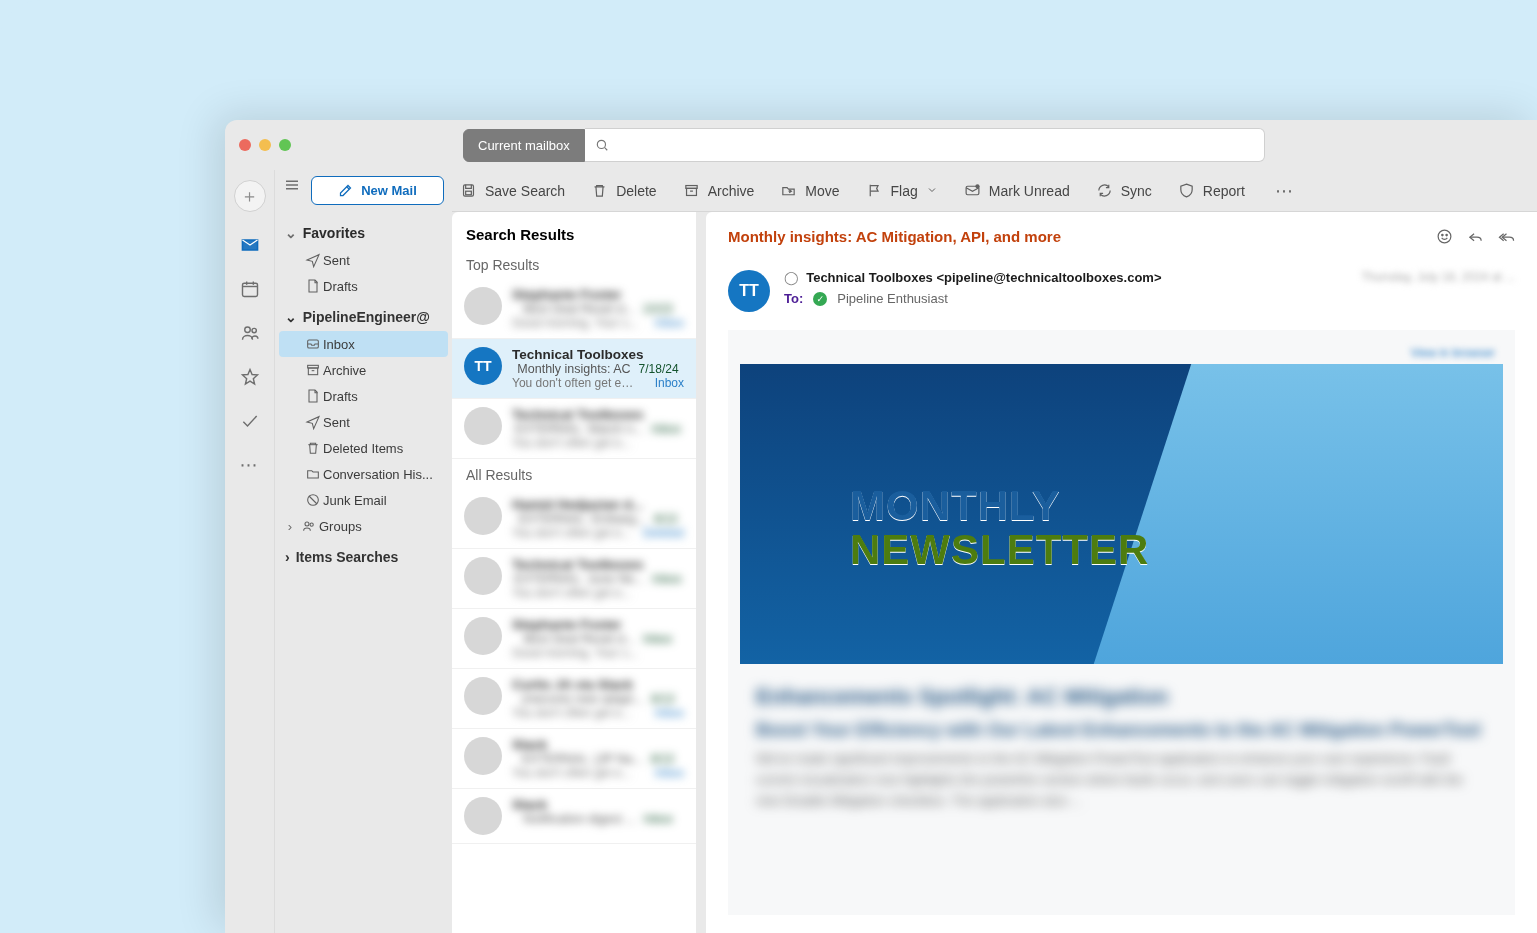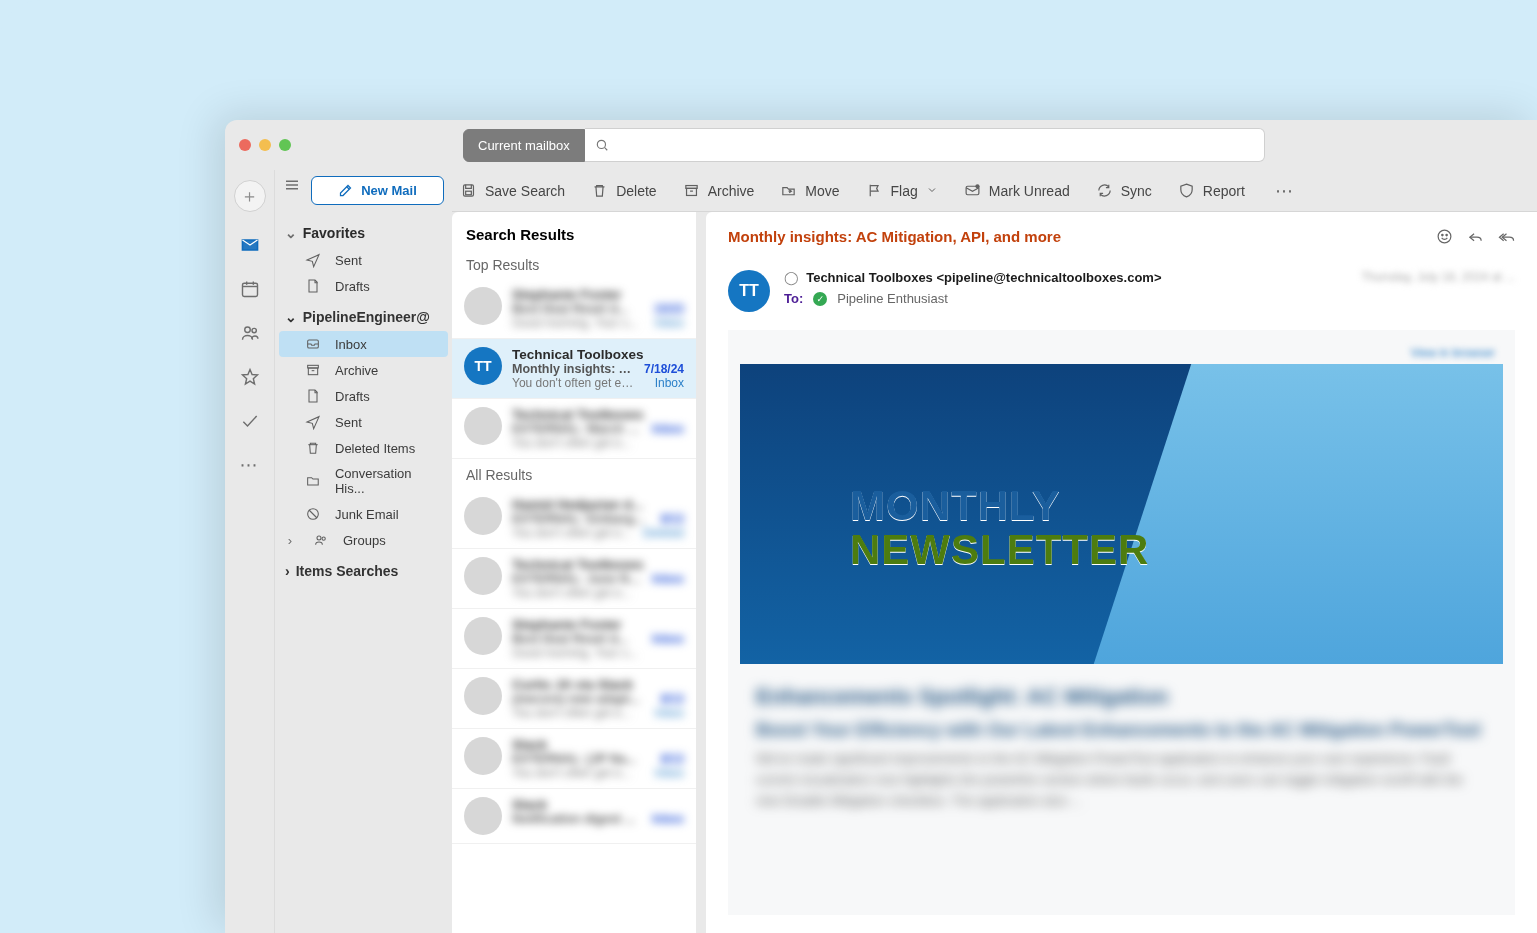--- a/index.html
+++ b/index.html
@@ -111,21 +111,21 @@
   .hamburger svg{ width:18px;height:18px;}
   .new-mail-btn {
     flex:1;
     background:#fff; border:1px solid #0f6cbd; color:#0f6cbd;
     border-radius:6px; padding:6px 10px; font-size:13px; font-weight:600;
     display:flex; align-items:center; gap:8px; justify-content:center;
   }
   .new-mail-btn svg{ width:15px; height:15px;}
   .sb-section-header { display:flex; align-items:center; gap:6px; padding:10px 8px 6px 10px; font-weight:700; font-size:14px; color:#2b2b2b; }
   .sb-section-header .caret{ color:#6e6e6e; }
-  .sb-item { display:flex; align-items:center; gap:14px; padding:5px 8px 5px 30px; color:#3b3b3b; cursor:pointer; }
+  .sb-item { display:flex; align-items:center; gap:2px; padding:5px 8px 5px 30px; color:#3b3b3b; cursor:pointer; }
   .sb-item.level1 { padding-left: 30px; }
   .sb-item.sel { background:#bfe0f4; border-radius:4px; margin:0 4px; padding-left:26px;}
   .sb-item svg{ width:16px; height:16px; color:#616161; }
   .sb-subacct { display:flex; align-items:center; gap:6px; padding:10px 8px 6px 10px; font-weight:700; font-size:14px;}
   .toolbar {
     height: 42px;
     background:#e9e9e9;
     border-bottom: 1px solid #d6d6d6;
     display:flex;
     align-items:center;
@@ -149,26 +149,26 @@
   .list-col h3 { font-size:15px; font-weight:700; padding:14px 14px 6px;}
   .sub-h { font-size:14px; color:#666; padding: 8px 14px 6px;}
   .msg-item {
     display:flex; gap:10px; padding:8px 12px; align-items:flex-start;
     border-bottom: 1px solid #f0f0f0;
   }
   .msg-item .avatar { width:38px; height:38px; border-radius:50%; background:#d7d7d7; flex-shrink:0; display:flex; align-items:center; justify-content:center; color:#fff; font-weight:700; font-size:14px;}
   .msg-item.blur .lines { filter: blur(4px); }
   .msg-item .lines { flex:1; min-width:0; }
   .msg-item .line1 { font-size:13.5px; font-weight:700; color:#2b2b2b; white-space:nowrap; overflow:hidden; text-overflow:ellipsis;}
-  .msg-item .line2 { font-size:12.5px; color:#555; display:flex; justify-content:space-between; gap:8px;font-weight:bold;}
+  .msg-item .line2 { font-size:12.5px; color:#555; display:flex; justify-content:center; gap:8px;}
   .msg-item .line2 .subj { white-space:nowrap; overflow:hidden; text-overflow:ellipsis;}
   .msg-item .line3 { font-size:12px; color:#777; display:flex; justify-content:space-between; gap:8px;}
   .msg-item.selected { background:#dff0fa; }
   .msg-item.selected .avatar{ background:#1576c2;}
-  .msg-item .date{ color:#1d4ed8; font-size:12px;}
+  .msg-item .date{ color:#14532d; font-size:12px;}
   .msg-item .src{ color:#2a7fc8; font-size:12px;}
   .reader {
     flex:1;
     background:#fff;
     border-radius:6px 0 0 0;
     overflow:hidden;
     display:flex; flex-direction:column;
   }
   .reader-header {
     padding: 16px 22px 8px;

